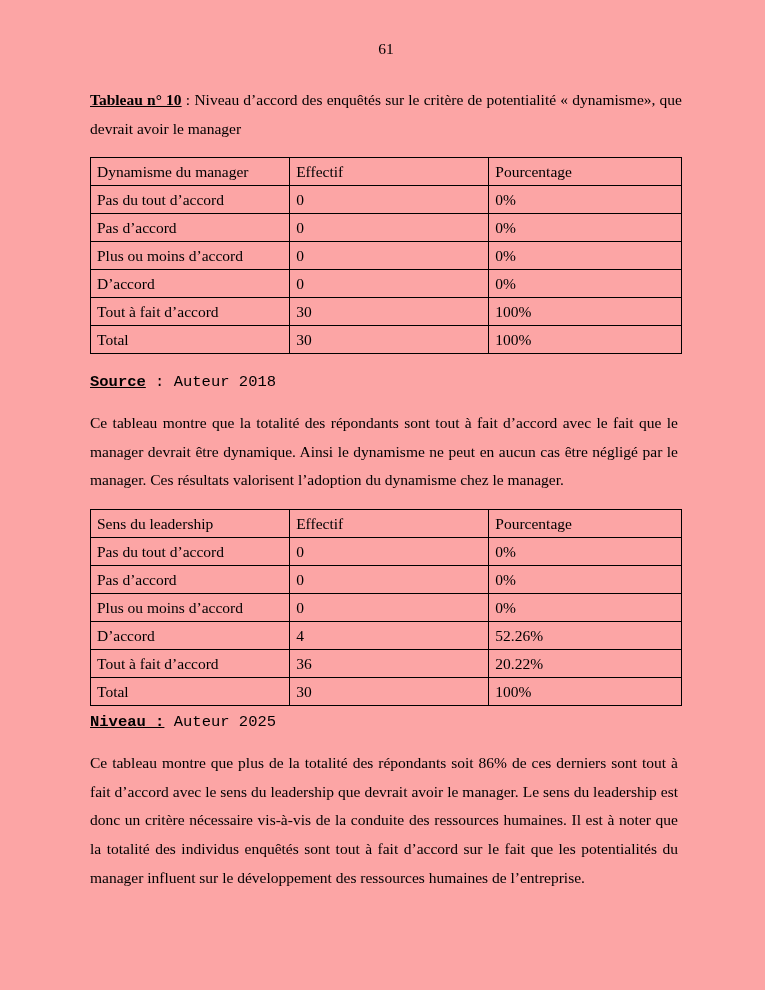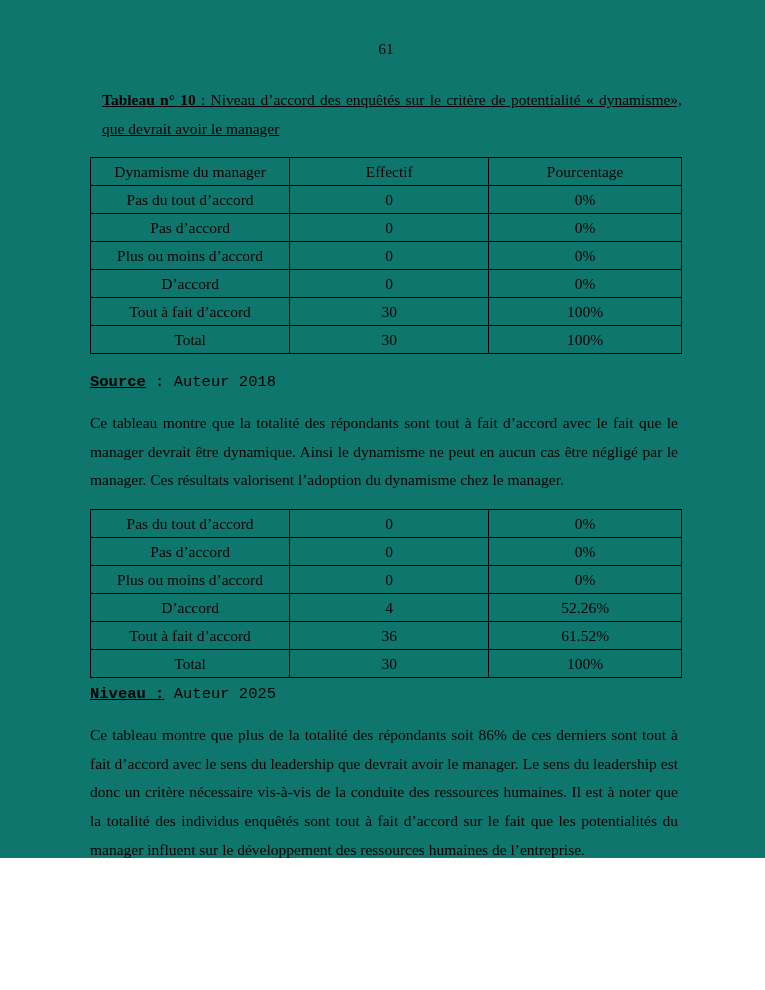--- a/index.html
+++ b/index.html
@@ -3,50 +3,48 @@
 <meta charset="utf-8">
 <style>
   html, body {
     margin: 0;
     padding: 0;
     background: #ffffff;
   }
   .page {
     position: relative;
     width: 765px;
-    height: 858px;
+    height: 990px;
     box-sizing: border-box;
-    background: #0f766e;
+    background: #fca5a5;
     color: #000000;
     font-family: "Liberation Serif", serif;
     font-size: 15.5px;
     padding: 40px 83px 20px 90px;
     overflow: hidden;
   }
   .page-number {
     text-align: center;
     margin: 0 0 28px 0;
   }
   .heading {
-    margin: 0 0 0 12px;
+    margin: 0 0 0 0;
     line-height: 1.85;
     text-align: justify;
-    text-decoration: underline;
   }
   .heading .label,
   .source .label {
     font-weight: bold;
     text-decoration: underline;
   }
   table.data-table {
     width: 100%;
     border-collapse: collapse;
     margin-top: 14px;
     table-layout: fixed;
-    text-align: center;
   }
   table.data-table td {
     border: 1px solid #000000;
     padding: 2px 6px;
     height: 23px;
     vertical-align: middle;
     font-size: 15.5px;
     overflow: hidden;
     white-space: nowrap;
   }
@@ -134,20 +132,25 @@
 
 
   <table class="data-table">
     <colgroup>
         <col class="c1">
         <col class="c2">
         <col class="c3">
       </colgroup>
     <tbody>
       <tr>
+        <td>Sens du leadership</td>
+        <td>Effectif</td>
+        <td>Pourcentage</td>
+      </tr>
+      <tr>
         <td>Pas du tout d’accord</td>
         <td>0</td>
         <td>0%</td>
       </tr>
       <tr>
         <td>Pas d’accord</td>
         <td>0</td>
         <td>0%</td>
       </tr>
       <tr>
@@ -156,21 +159,21 @@
         <td>0%</td>
       </tr>
       <tr>
         <td>D’accord</td>
         <td>4</td>
         <td>52.26%</td>
       </tr>
       <tr>
         <td>Tout à fait d’accord</td>
         <td>36</td>
-        <td>61.52%</td>
+        <td>20.22%</td>
       </tr>
       <tr>
         <td>Total</td>
         <td>30</td>
         <td>100%</td>
       </tr>
     </tbody>
   </table>
 
   <p class="source tight">

